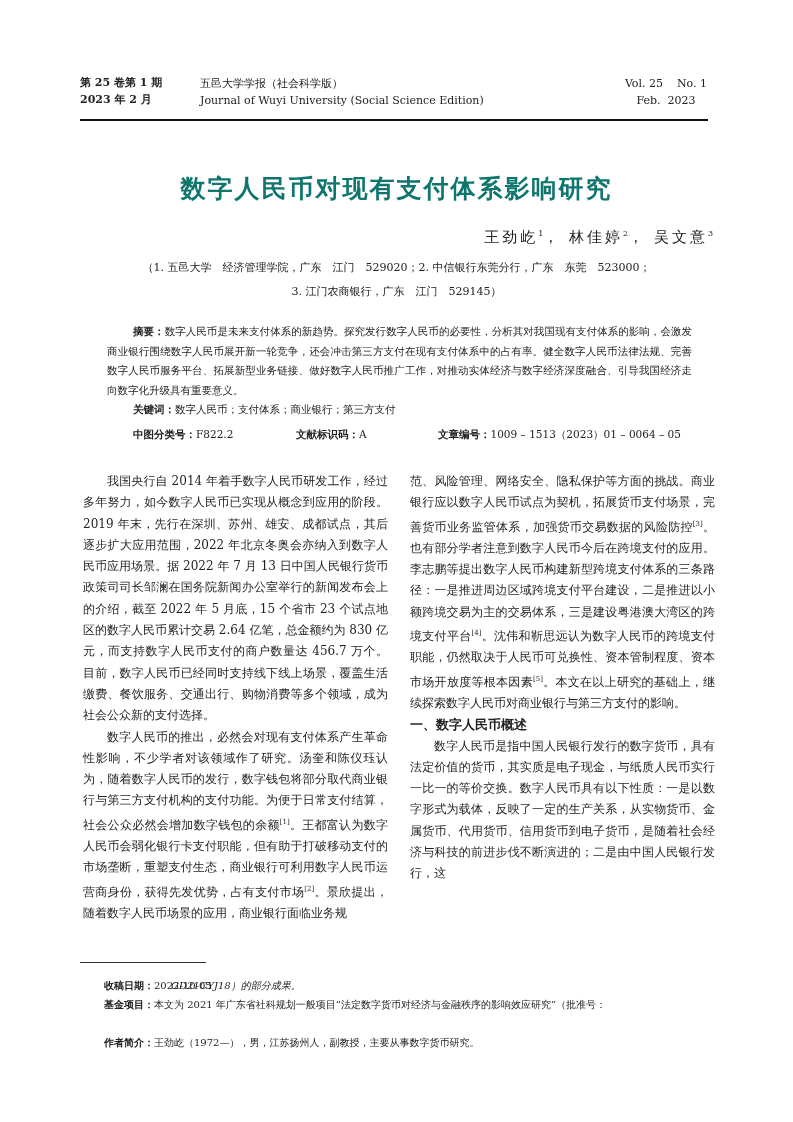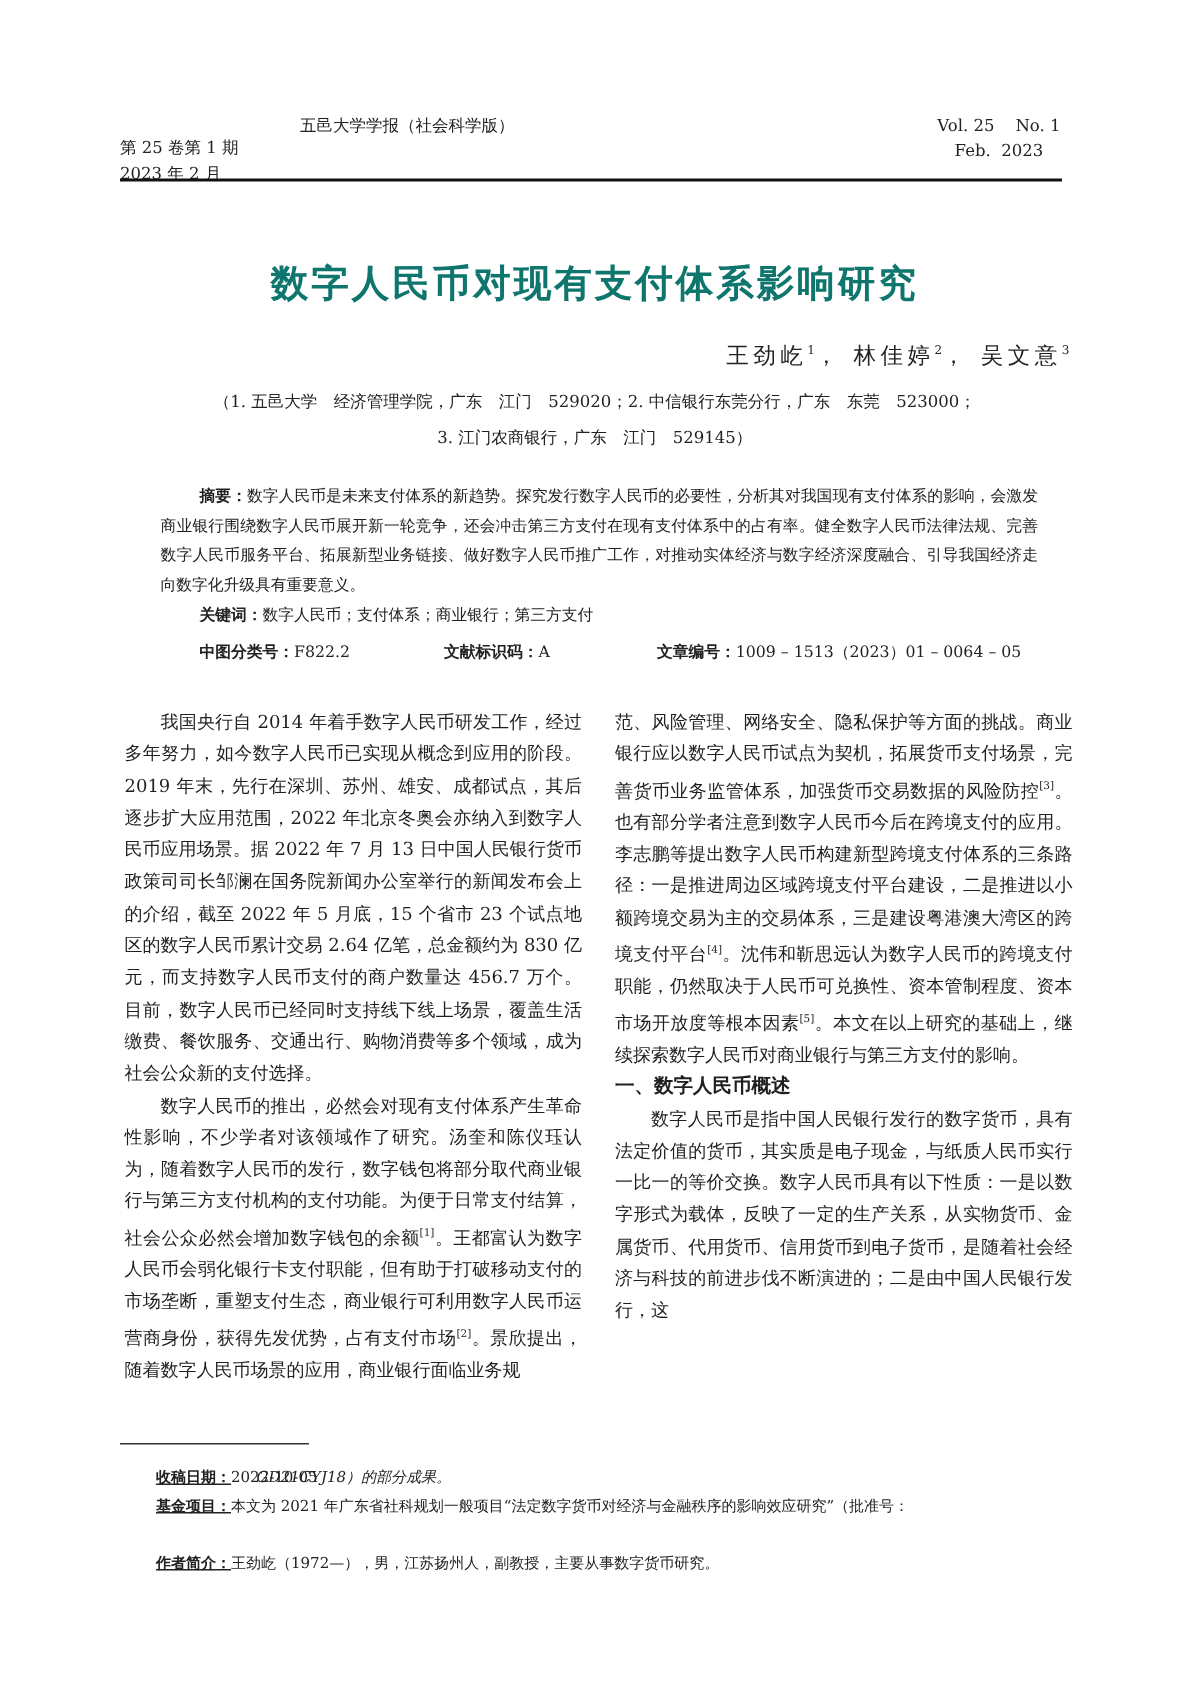--- a/index.html
+++ b/index.html
@@ -1,20 +1,20 @@
 <!DOCTYPE html>
 <html><head>
   <meta charset="utf-8">
   <style>
     html, body { margin:0; padding:0; background:#fff; }
     body { width:793px; height:1122px; position:relative; overflow:hidden; color:#1e1e1e;
            font-family:"DejaVu Serif", "Liberation Serif", serif; }
     .abs { position:absolute; }
     .hdr { font-size:11px; line-height:17px; color:#222; }
-    .hdr-left { left:80px; top:90px; }
+    .hdr-left { left:80px; top:74px;font-weight:bold; }
     .hdr-center { left:200px; width:393px; top:75px; text-align:left; }
     .hdr-right { right:86px; top:75px; text-align:center; }
     .hdr-rule { left:80px; top:119px; width:628px; height:0; border-top:2px solid #111; }
     .title { left:80px; width:633px; top:172px; text-align:center; font-family:"DejaVu Sans","Liberation Sans",sans-serif;
              font-weight:bold; font-size:25px; letter-spacing:2px; color:#0f766e; }
     .authors { left:80px; width:633px; top:228px; text-align:right; font-size:15px; letter-spacing:3px; color:#222; }
     .authors sup { font-size:8px; letter-spacing:0; }
     .affil { left:80px; width:633px; text-align:center; font-size:11px; color:#222; }
     .affil1 { top:260px; }
     .affil2 { top:284px; }
@@ -28,32 +28,33 @@
     .col { width:305px; font-size:12px; line-height:21.3px; text-align:justify; color:#1f1f1f; }
     .col p { margin:0; text-indent:24px; }
     .col p.noind { text-indent:0; }
     .col-left { left:83px; top:471px; }
     .col-right { left:410px; top:471px; }
     .sec-head { text-align:left; font-family:"DejaVu Sans","Liberation Sans",sans-serif; font-weight:bold;
                 font-size:13px; margin:22px 0 19px 0; text-indent:0 !important; }
     sup.ref { font-size:7px; }
     .foot-rule { left:80px; top:962px; width:126px; border-top:1px solid #333; }
     .foot { left:104px; font-size:10px; color:#222; line-height:20px; }
-    .foot b { font-family:"DejaVu Sans","Liberation Sans",sans-serif;text-decoration:underline; }
+    .foot b { font-family:"DejaVu Sans","Liberation Sans",sans-serif; }
     .f1 { top:976px; } .f2 { top:995px; } .f3 { top:976px; left:171px;font-style:italic; } .f4 { top:1033px; }
   </style>
 </head>
 <body>
 
 <div class="abs hdr hdr-left">
   <div>第 25 卷第 1 期</div>
   <div>2023 年 2 月</div>
 </div>
 <div class="abs hdr hdr-center">
   <div>五邑大学学报（社会科学版）</div>
+  <div>Journal of Wuyi University (Social Science Edition)</div>
 </div>
 <div class="abs hdr hdr-right">
   <div style="white-space:pre">Vol. 25    No. 1</div>
   <div style="white-space:pre">Feb.  2023</div>
 </div>
 <div class="abs hdr-rule"></div>
 
 <div class="abs title">数字人民币对现有支付体系影响研究</div>
 <div class="abs authors">
   <span>王劲屹</span><sup>1</sup><span>，</span>

